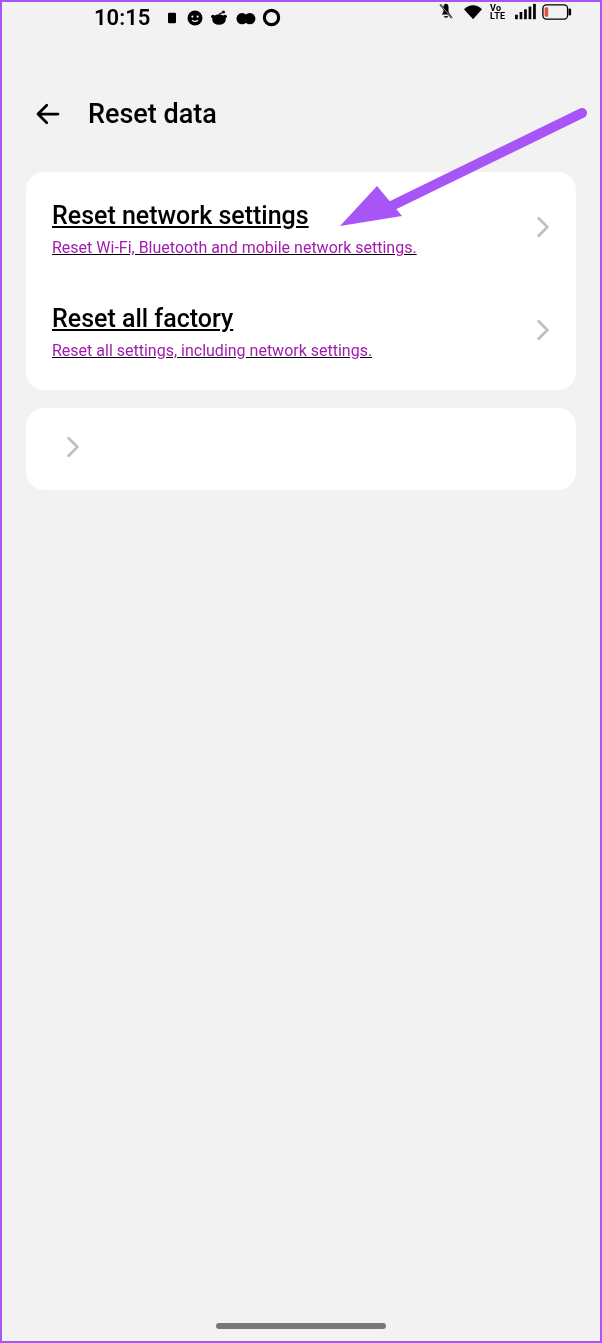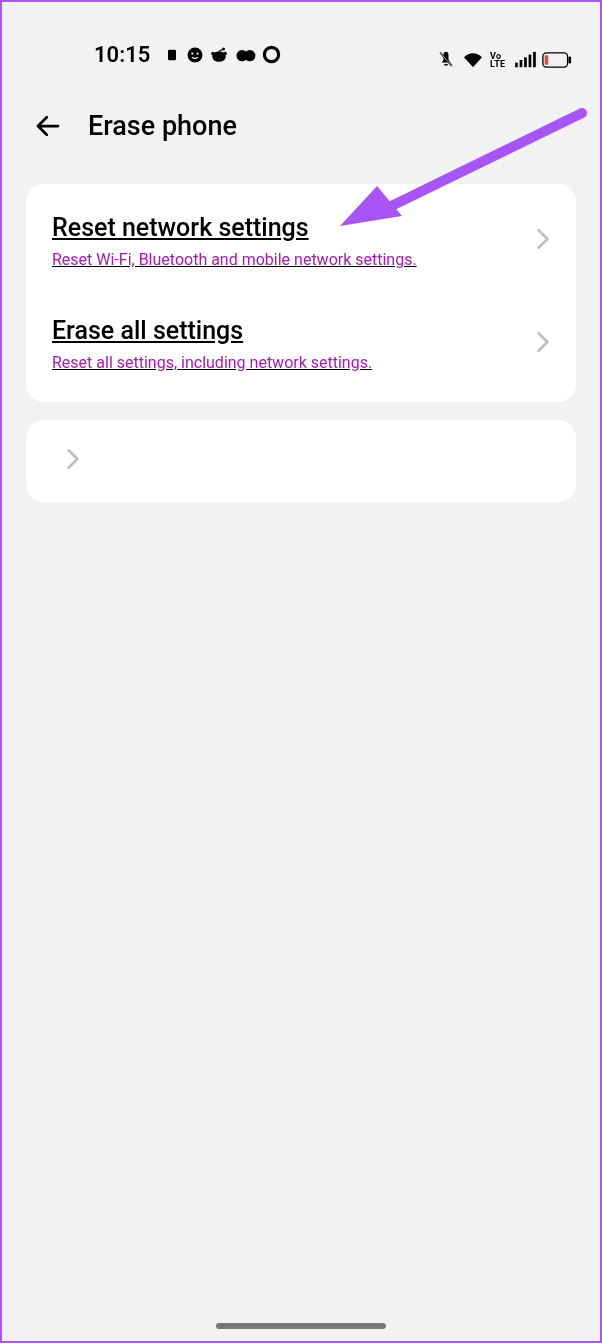--- a/index.html
+++ b/index.html
@@ -12,24 +12,23 @@
       width: 602px;
       height: 1343px;
       background: #f2f2f2;
       border: 2px solid #a855f7;
       position: relative;
       overflow: hidden;
     }
     .status-bar {
       display: flex;
       justify-content: space-between;
-      align-items: flex-end;
+      align-items: flex-start;
       height: 56px;
       padding: 0 28px 0 92px;
-      margin-top: 12px;
     }
     .status-left {
       display: flex;
       align-items: center;
       gap: 6px;
       font-size: 22px;
       font-weight: 500;
       color: #000;
     }
     .status-left .time {
@@ -190,38 +189,38 @@
     </span>
   </div>
 </div>
 
 <div class="header-bar">
   <div class="back-arrow">
     <svg width="30" height="30" viewBox="0 0 24 24" fill="none">
         <path d="M20 12 H4 M4 12 L11 5 M4 12 L11 19" stroke="#000" stroke-width="2.2" stroke-linecap="round" stroke-linejoin="round"></path>
       </svg>
   </div>
-  <div class="page-title">Erase phone</div>
+  <div class="page-title">Reset data</div>
 </div>
 
 <div class="card">
   <div class="list-item">
     <div class="list-item-text">
       <div class="list-item-title">Reset network settings</div>
       <div class="list-item-subtitle">Reset Wi-Fi, Bluetooth and mobile network settings.</div>
     </div>
     <div class="chevron">
       <svg width="14" height="22" viewBox="0 0 12 20" fill="none">
           <path d="M2 2 L10 10 L2 18" stroke="#c0c0c0" stroke-width="2.5" stroke-linecap="round" stroke-linejoin="round"></path>
         </svg>
     </div>
   </div>
   <div class="list-item">
     <div class="list-item-text">
-      <div class="list-item-title">Erase all settings</div>
+      <div class="list-item-title">Reset all factory</div>
       <div class="list-item-subtitle">Reset all settings, including network settings.</div>
     </div>
     <div class="chevron">
       <svg width="14" height="22" viewBox="0 0 12 20" fill="none">
           <path d="M2 2 L10 10 L2 18" stroke="#c0c0c0" stroke-width="2.5" stroke-linecap="round" stroke-linejoin="round"></path>
         </svg>
     </div>
   </div>
 </div>
 

